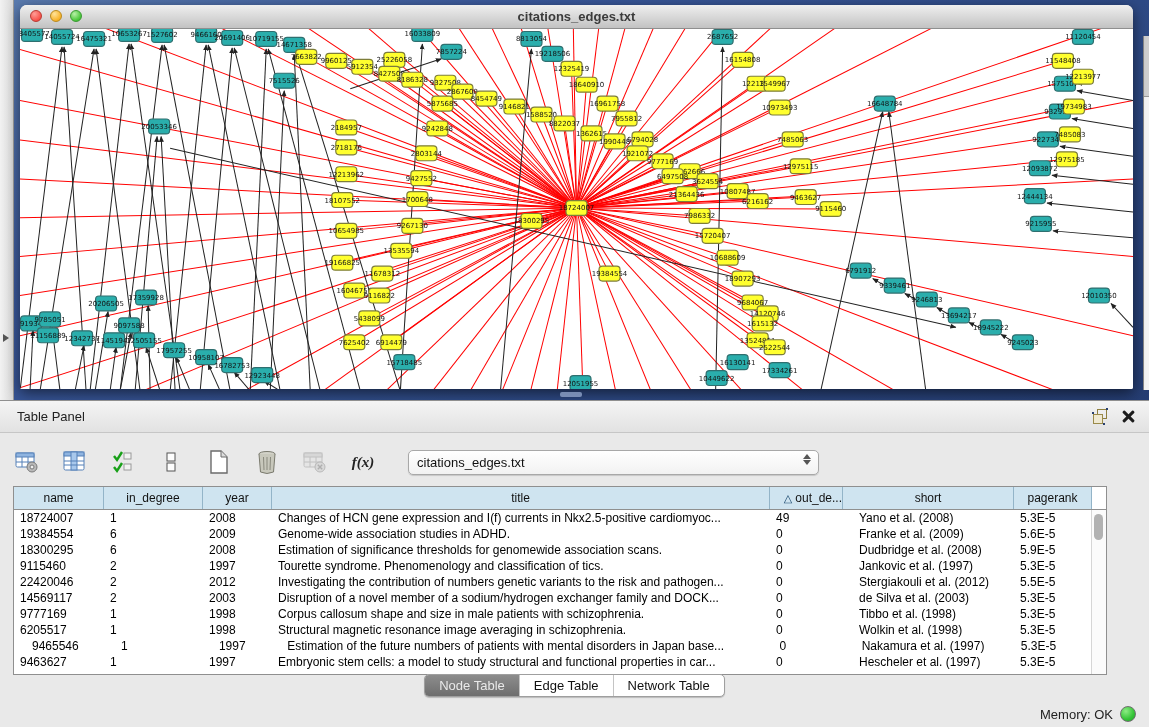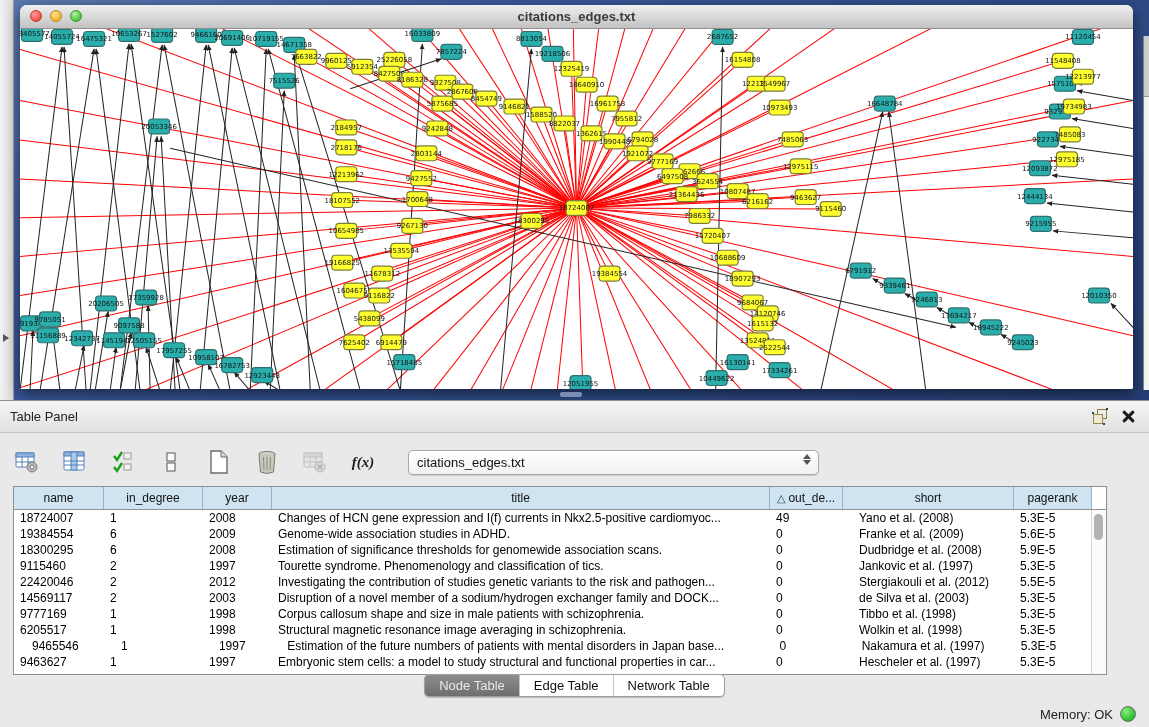--- a/index.html
+++ b/index.html
@@ -22,21 +22,21 @@
   .light{width:12px;height:12px;border-radius:50%;box-sizing:border-box;}
   .light.red{background:radial-gradient(circle at 35% 30%,#ff9d96,#f9564e 65%,#d8362c);border:1px solid #b93a32;}
   .light.yellow{background:radial-gradient(circle at 35% 30%,#ffe39a,#f9b52e 65%,#d99a1a);border:1px solid #b98a1e;}
   .light.green{background:radial-gradient(circle at 35% 30%,#b8f0a8,#4fc93f 65%,#2aa428);border:1px solid #3a9a32;}
   .canvas{position:relative;width:1113px;height:360px;background:#fff;overflow:hidden;border-radius:0 0 2px 2px;}
   .canvas svg{position:absolute;left:0;top:0;}
   .splitter-handle{position:absolute;left:560px;top:392px;width:22px;height:5px;border-radius:2px;
     background:#8fa3c8;opacity:.8;}
   
   .table-panel{position:absolute;left:0;top:400px;width:1149px;height:327px;background:#e9e9e9;border-top:1px solid #8f8f8f;}
-  .panel-header{height:31px;line-height:31px;padding-left:10px;font-size:13px;color:#222;
+  .panel-header{height:31px;line-height:31px;padding-left:17px;font-size:13px;color:#222;
     background:linear-gradient(#f4f4f4,#e2e2e2);border-bottom:1px solid #c6c6c6;position:relative;}
   .panel-header .hdr-icons{position:absolute;right:14px;top:7px;display:flex;gap:14px;align-items:center;}
   .float-icon{position:relative;width:16px;height:16px;}
   .float-icon .sq1{position:absolute;left:5px;top:1px;width:8px;height:8px;border:1.5px solid #8f7f3f;}
   .float-icon .sq2{position:absolute;left:1px;top:6px;width:8px;height:8px;border:1.5px solid #9a8a4a;background:#efe9d2;}
   .float-icon .dot{position:absolute;width:2px;height:2px;background:#28406e;}
   .close-icon{position:relative;width:13px;height:13px;}
   .close-icon i{position:absolute;left:-1px;top:5px;width:15px;height:3px;background:#1c1c1c;border-radius:1px;}
   .close-icon i:first-child{transform:rotate(45deg);}
   .close-icon i:last-child{transform:rotate(-45deg);}
@@ -849,21 +849,21 @@
         </span>
     </div>
   </div>
 
   <div class="table-wrap">
     <div class="thead" id="thead">
         <div class="th" style="width: 90px;">name</div>
         <div class="th" style="width: 99px;">in_degree</div>
         <div class="th" style="width: 69px;">year</div>
         <div class="th" style="width: 498px;">title</div>
-        <div class="th" style="width: 73px;"><span class="sort-tri">△</span>out_de...</div>
+        <div class="th" style="width: 73px; text-align: right;"><span class="sort-tri">△</span>out_de...</div>
         <div class="th" style="width: 171px;">short</div>
         <div class="th" style="width: 78px;">pagerank</div>
       </div>
     <div class="tbody" id="tbody">
         <div class="tr">
           <div class="td" style="width: 90px;">18724007</div>
           <div class="td" style="width: 99px;">1</div>
           <div class="td" style="width: 69px;">2008</div>
           <div class="td" style="width: 498px;">Changes of HCN gene expression and I(f) currents in Nkx2.5-positive cardiomyoc...</div>
           <div class="td" style="width: 73px;">49</div>
@@ -894,21 +894,21 @@
           <div class="td" style="width: 69px;">1997</div>
           <div class="td" style="width: 498px;">Tourette syndrome. Phenomenology and classification of tics.</div>
           <div class="td" style="width: 73px;">0</div>
           <div class="td short-col" style="width: 171px;">Jankovic et al. (1997)</div>
           <div class="td" style="width: 78px;">5.3E-5</div>
         </div>
         <div class="tr">
           <div class="td" style="width: 90px;">22420046</div>
           <div class="td" style="width: 99px;">2</div>
           <div class="td" style="width: 69px;">2012</div>
-          <div class="td" style="width: 498px;">Investigating the contribution of studies genetic variants to the risk and pathogen...</div>
+          <div class="td" style="width: 498px;">Investigating the contribution of numbers genetic variants to the risk and pathogen...</div>
           <div class="td" style="width: 73px;">0</div>
           <div class="td short-col" style="width: 171px;">Stergiakouli et al. (2012)</div>
           <div class="td" style="width: 78px;">5.5E-5</div>
         </div>
         <div class="tr">
           <div class="td" style="width: 90px;">14569117</div>
           <div class="td" style="width: 99px;">2</div>
           <div class="td" style="width: 69px;">2003</div>
           <div class="td" style="width: 498px;">Disruption of a novel member of a sodium/hydrogen exchanger family and DOCK...</div>
           <div class="td" style="width: 73px;">0</div>

